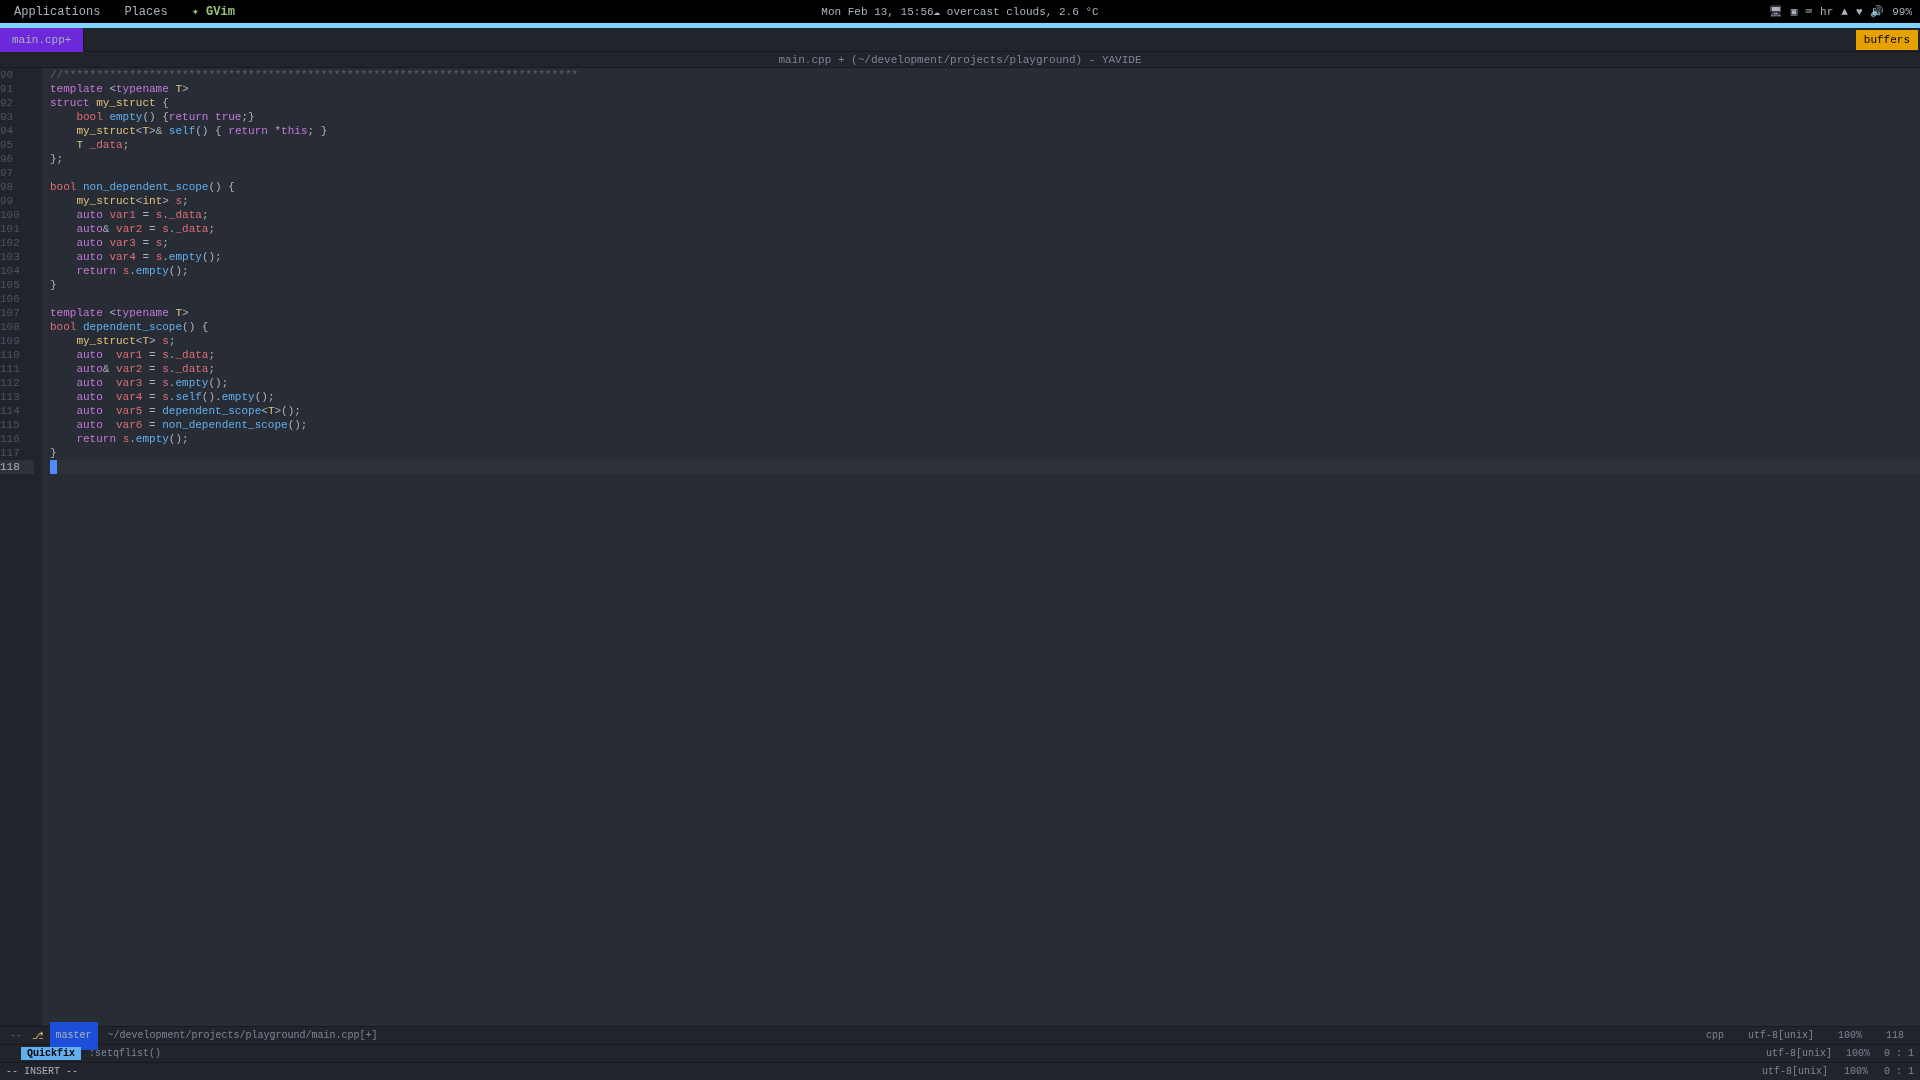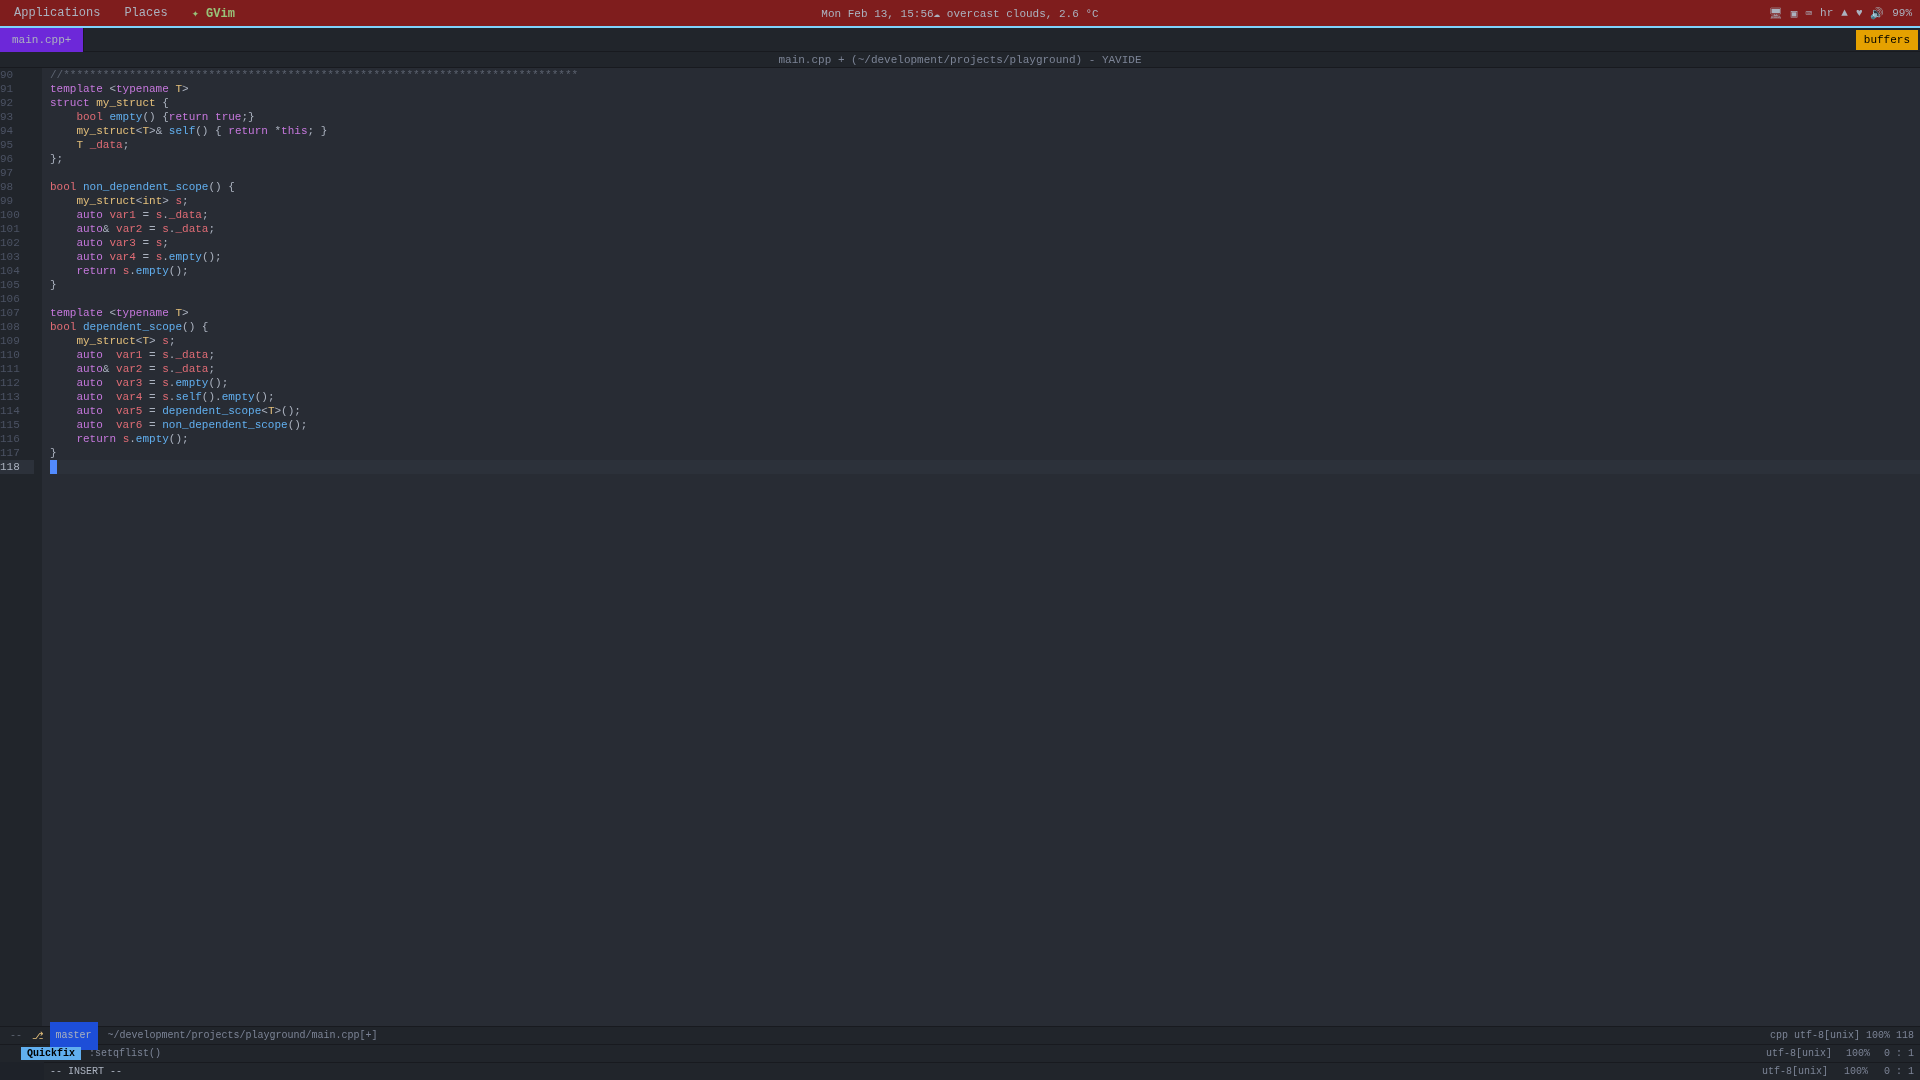--- a/index.html
+++ b/index.html
@@ -9,26 +9,26 @@
       font-family: 'Courier New', Courier, monospace;
       font-size: 12px;
       overflow: hidden;
       width: 1920px;
       height: 1080px;
     }
 
     
     #system-bar {
       height: 28px;
-      background: #7f1d1d;
+      background: #000000;
       display: flex;
       align-items: center;
       justify-content: space-between;
       padding: 0 8px;
-      border-bottom: 2px solid #7dd3fc;
+      border-bottom: 5px solid #7dd3fc;
     }
     #system-bar-left {
       display: flex;
       align-items: center;
       gap: 12px;
     }
     .sys-menu-item {
       color: #abb2bf;
       font-size: 12px;
       cursor: pointer;
@@ -194,22 +194,22 @@
     }
     #status-filepath {
       color: #7c8496;
       font-size: 10px;
       padding: 0 6px;
     }
     #status-right {
       margin-left: auto;
       display: flex;
       align-items: center;
-      gap: 6px;
-      padding-right: 6px;
+      gap: 24px;
+      padding-right: 16px;
     }
     #status-filetype { color: #7c8496; }
     #status-encoding { color: #7c8496; }
 
     
     #quickfix-bar {
       height: 18px;
       background: #21252b;
       display: flex;
       align-items: center;
@@ -236,21 +236,20 @@
     }
 
     
     #mode-bar {
       height: 18px;
       background: #21252b;
       display: flex;
       align-items: center;
       padding: 0 6px;
       border-top: 1px solid #181a1f;
-      margin-left: 44px;
     }
     #mode-indicator {
       color: #abb2bf;
       font-size: 10px;
     }
   </style>
 </head>
 <body>
 
 <div id="system-bar">

